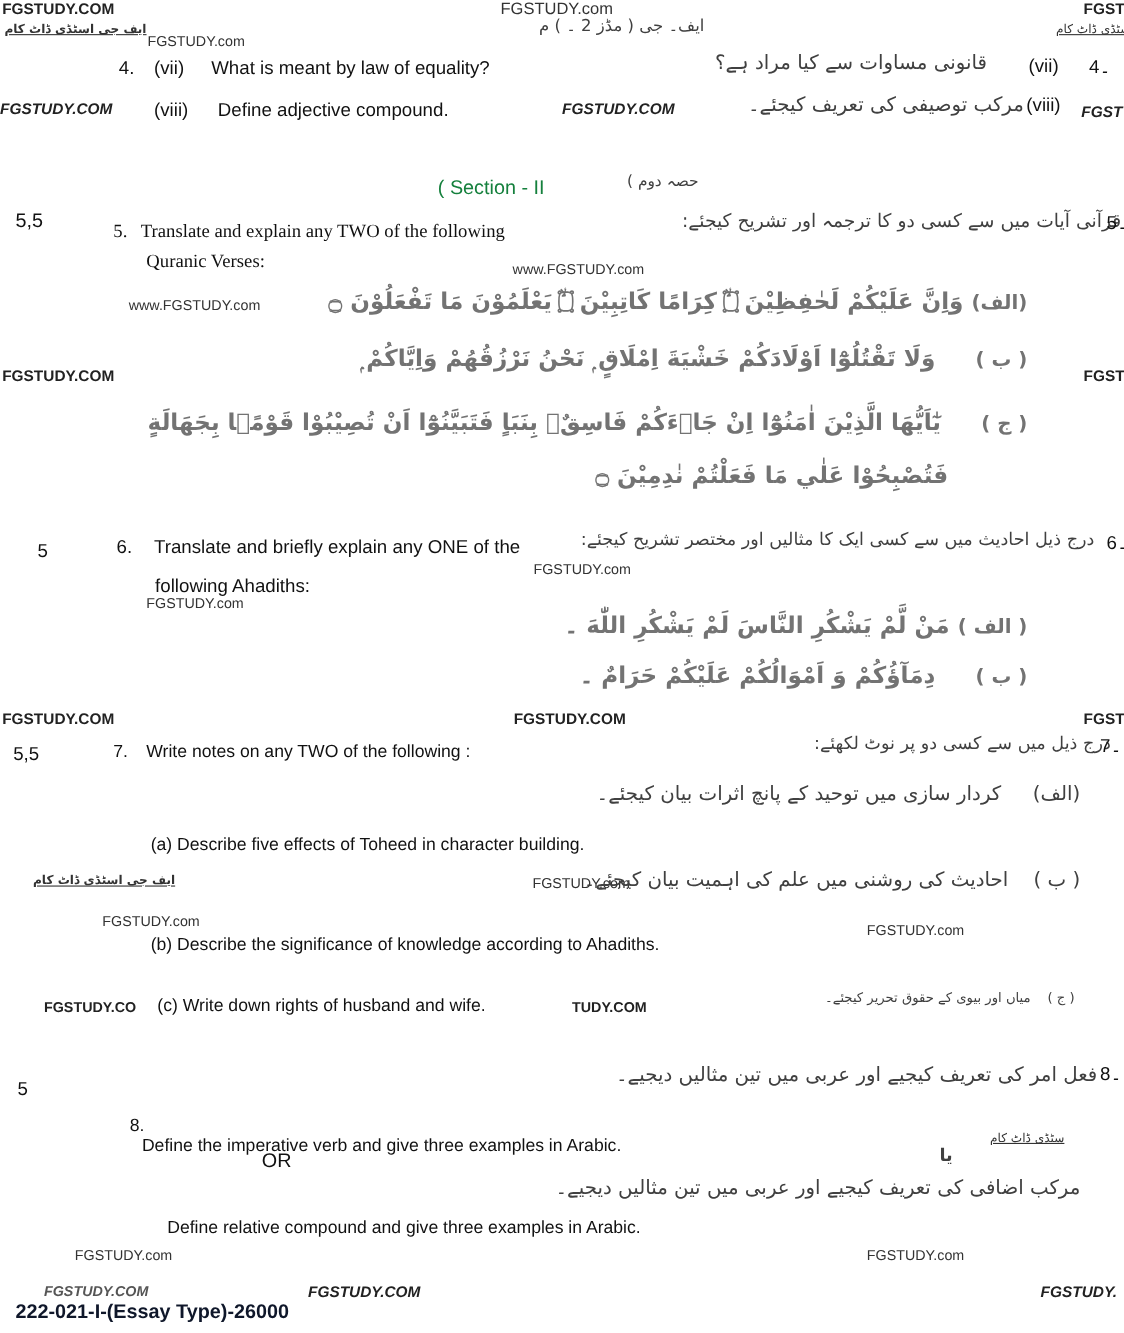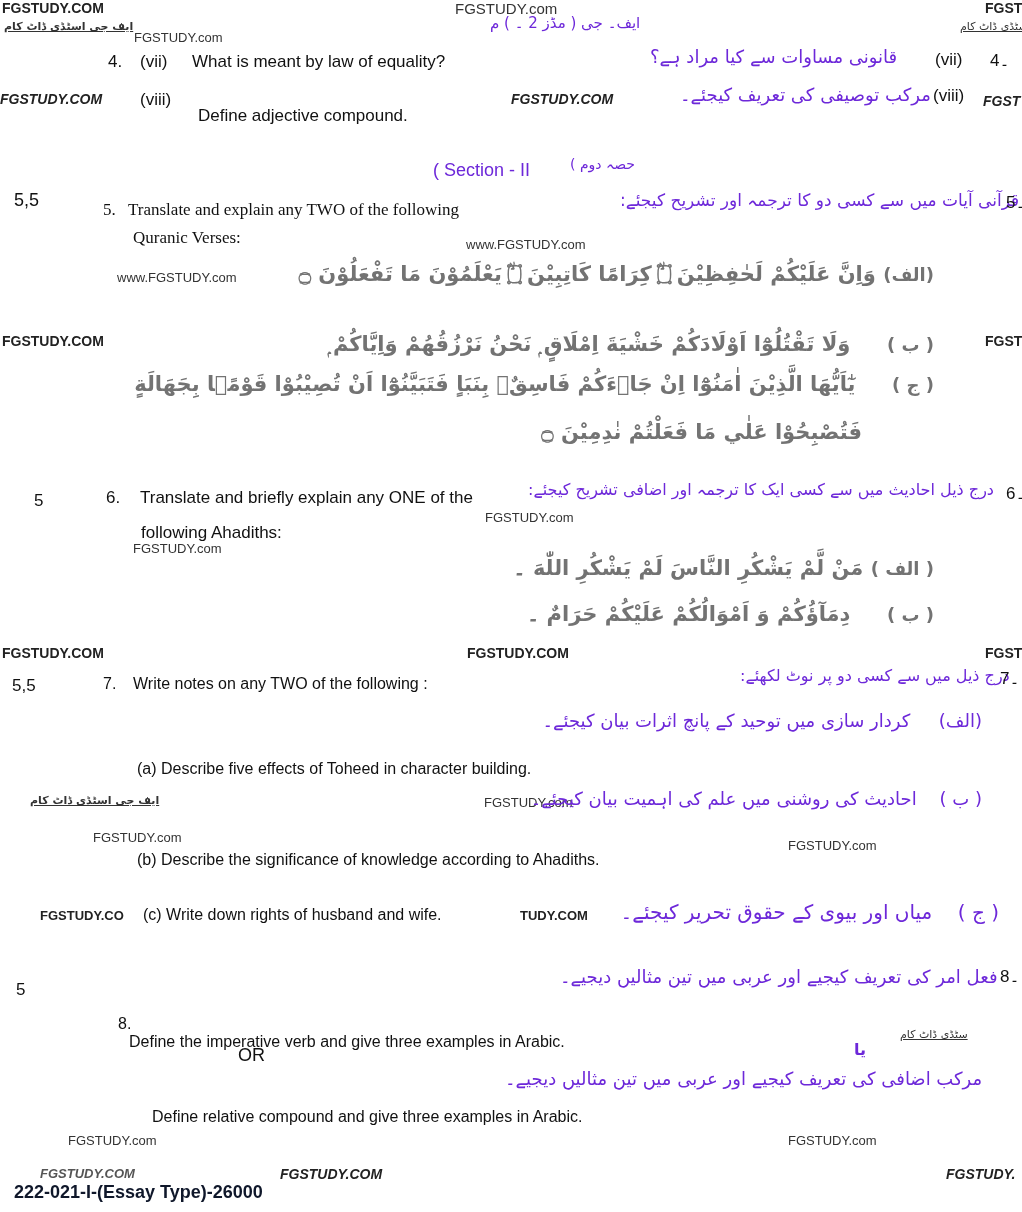--- a/index.html
+++ b/index.html
@@ -5,24 +5,24 @@
   html, body { margin: 0; padding: 0; background: #ffffff; }
   body { width: 1022px; height: 1212px; position: relative; overflow: hidden; color: #111; font-family: "Liberation Sans", sans-serif; }
   .abs { position: absolute; white-space: nowrap; }
   .wm-bold { font-family: "Liberation Sans", sans-serif; font-weight: bold; font-size: 14px; color: #222; }
   .wm-italic { font-family: "Liberation Sans", sans-serif; font-weight: bold; font-style: italic; font-size: 14px; color: #222; }
   .wm-small { font-family: "Liberation Sans", sans-serif; font-size: 13px; color: #333; }
   .wm-urdu { font-family: "DejaVu Sans", sans-serif; font-size: 10px; color: #333; direction: rtl; text-decoration: underline; }
   .en { font-family: "Liberation Sans", sans-serif; font-size: 16px; color: #111; }
   .en-serif { font-family: "Liberation Serif", serif; font-size: 17px; color: #111; }
   .num { font-family: "Liberation Sans", sans-serif; font-size: 17px; color: #111; }
-  .urdu { font-family: "DejaVu Sans", sans-serif; font-size: 17px; color: #6d28d9; direction: rtl; text-align: right; }
+  .urdu { font-family: "DejaVu Sans", sans-serif; font-size: 17px; color: #404040; direction: rtl; text-align: right; }
   .arabic { font-family: "DejaVu Sans", sans-serif; font-size: 21px; font-weight: bold; color: #737373; direction: rtl; text-align: right; }
   .marker { font-family: "DejaVu Sans", sans-serif; font-size: 18px; font-weight: bold; }
-  .section-title { font-family: "Liberation Sans", sans-serif; font-size: 18px; color: #6d28d9; margin-left: 35px; }
+  .section-title { font-family: "Liberation Sans", sans-serif; font-size: 18px; color: #15803d; }
   .footer-code { font-family: "Liberation Sans", sans-serif; font-weight: bold; font-size: 18px; color: #0f172a; }
 </style>
 </head>
 <body>
 
 <div class="abs wm-bold" style="left:2px;top:0px;">FGSTUDY.COM</div>
 <div class="abs wm-small" style="left:455px;top:0px;font-size:15px;">FGSTUDY.com</div>
 <div class="abs wm-bold" style="left:985px;top:0px;">FGST</div>
 <div class="abs wm-urdu" style="left:4px;top:20px;font-size:11px;font-weight:bold;">ایف جی اسٹڈی ڈاٹ کام</div>
 <div class="abs wm-small" style="left:134px;top:30px;">FGSTUDY.com</div>
@@ -31,21 +31,21 @@
 
 <div class="abs en" style="left:108px;top:52px;font-size:17px;">4.</div>
 <div class="abs en" style="left:140px;top:52px;font-size:17px;">(vii)</div>
 <div class="abs en" style="left:192px;top:52px;font-size:17px;">What is meant by law of equality?</div>
 <div class="abs urdu" style="left:650px;top:46px;font-size:18px;">قانونی مساوات سے کیا مراد ہے؟</div>
 <div class="abs en" style="left:935px;top:50px;font-size:17px;">(vii)</div>
 <div class="abs en" style="left:990px;top:50px;font-size:17px;">4۔</div>
 
 <div class="abs wm-italic" style="left:0px;top:91px;">FGSTUDY.COM</div>
 <div class="abs en" style="left:140px;top:90px;font-size:17px;">(viii)</div>
-<div class="abs en" style="left:198px;top:106px;font-size:17px;">Define adjective compound.</div>
+<div class="abs en" style="left:198px;top:90px;font-size:17px;">Define adjective compound.</div>
 <div class="abs wm-italic" style="left:511px;top:91px;">FGSTUDY.COM</div>
 <div class="abs urdu" style="left:680px;top:84px;font-size:18px;">مرکب توصیفی کی تعریف کیجئے۔</div>
 <div class="abs en" style="left:933px;top:86px;font-size:17px;">(viii)</div>
 <div class="abs wm-italic" style="left:983px;top:93px;">FGST</div>
 
 <div class="abs section-title" style="left:398px;top:160px;">( Section - II</div>
 <div class="abs urdu" style="left:570px;top:156px;font-size:14px;">حصہ دوم )</div>
 
 <div class="abs num" style="left:14px;top:190px;font-size:18px;">5,5</div>
 <div class="abs en-serif" style="left:103px;top:200px;">5.</div>
@@ -57,40 +57,40 @@
 <div class="abs wm-small" style="left:466px;top:237px;">www.FGSTUDY.com</div>
 <div class="abs wm-small" style="left:117px;top:270px;">www.FGSTUDY.com</div>
 
 <div class="abs arabic" style="right:88px;top:262px;width:620px;">
   <span class="marker">(الف)</span>
   <span>وَاِنَّ عَلَيْكُمْ لَحٰفِظِيْنَ ۝ۙ كِرَامًا كَاتِبِيْنَ ۝ۙ يَعْلَمُوْنَ مَا تَفْعَلُوْنَ ۝</span>
 </div>
 
 <div class="abs wm-bold" style="left:2px;top:333px;">FGSTUDY.COM</div>
 <div class="abs wm-bold" style="left:985px;top:333px;">FGST</div>
-<div class="abs arabic" style="right:88px;top:314px;width:600px;margin-top:18px;">
+<div class="abs arabic" style="right:88px;top:314px;width:600px;">
   <span class="marker">( ب )</span>
   &nbsp;&nbsp;&nbsp;
   <span>وَلَا تَقْتُلُوْٓا اَوْلَادَكُمْ خَشْيَةَ اِمْلَاقٍ ۭ نَحْنُ نَرْزُقُهُمْ وَاِيَّاكُمْ ۭ</span>
 </div>
 
 <div class="abs arabic" style="right:88px;top:372px;width:800px;">
   <span class="marker">( ج )</span>
   &nbsp;&nbsp;&nbsp;
   <span>يٰٓاَيُّهَا الَّذِيْنَ اٰمَنُوْٓا اِنْ جَاۗءَكُمْ فَاسِقٌۢ بِنَبَاٍ فَتَبَيَّنُوْٓا اَنْ تُصِيْبُوْا قَوْمًۢا بِجَهَالَةٍ</span>
 </div>
 <div class="abs arabic" style="right:160px;top:420px;width:500px;">فَتُصْبِحُوْا عَلٰي مَا فَعَلْتُمْ نٰدِمِيْنَ ۝</div>
 
 <div class="abs num" style="left:34px;top:491px;">5</div>
 <div class="abs en" style="left:106px;top:488px;font-size:17px;">6.</div>
 <div class="abs en" style="left:140px;top:488px;font-size:17px;">Translate and briefly explain any ONE of the</div>
 <div class="abs en" style="left:141px;top:523px;font-size:17px;">following Ahadiths:</div>
 <div class="abs wm-small" style="left:485px;top:510px;">FGSTUDY.com</div>
 <div class="abs wm-small" style="left:133px;top:541px;">FGSTUDY.com</div>
-<div class="abs urdu" style="left:528px;top:480px;font-size:16px;">درج ذیل احادیث میں سے کسی ایک کا ترجمہ اور اضافی تشریح کیجئے:</div>
+<div class="abs urdu" style="left:528px;top:480px;font-size:16px;">درج ذیل احادیث میں سے کسی ایک کا مثالیں اور مختصر تشریح کیجئے:</div>
 <div class="abs num" style="left:1006px;top:483px;">6۔</div>
 
 <div class="abs arabic" style="right:88px;top:556px;width:400px;text-align:right;">
   <span class="marker">( الف )</span>
   <span>مَنْ لَّمْ يَشْكُرِ النَّاسَ لَمْ يَشْكُرِ اللّٰهَ ۔</span>
 </div>
 <div class="abs arabic" style="right:88px;top:602px;width:400px;">
   <span class="marker">( ب )</span>
   &nbsp;&nbsp;&nbsp;
   <span>دِمَآؤُكُمْ وَ اَمْوَالُكُمْ عَلَيْكُمْ حَرَامٌ ۔</span>
@@ -129,21 +129,21 @@
   <span>(b)</span>
   <span>Describe the significance of knowledge according to Ahadiths.</span>
 </div>
 
 <div class="abs wm-bold" style="left:40px;top:908px;font-size:13px;">FGSTUDY.CO</div>
 <div class="abs en" style="left:143px;top:906px;">
   <span>(c)</span>
   <span>Write down rights of husband and wife.</span>
 </div>
 <div class="abs wm-bold" style="left:520px;top:908px;font-size:13px;">TUDY.COM</div>
-<div class="abs urdu" style="right:23px;top:900px;font-size:20px;">
+<div class="abs urdu" style="right:45px;top:900px;font-size:12px;">
   <span>( ج )</span>
   &nbsp;&nbsp;
   <span>میاں اور بیوی کے حقوق تحریر کیجئے۔</span>
 </div>
 <div class="abs wm-bold" style="left:986px;top:955px;font-size:14px;margin-left:36px;">UDY.</div>
 
 <div class="abs num" style="left:16px;top:980px;">5</div>
 <div class="abs urdu" style="left:560px;top:966px;font-size:18px;">فعل امر کی تعریف کیجیے اور عربی میں تین مثالیں دیجیے۔</div>
 <div class="abs num" style="left:1000px;top:966px;">8۔</div>
 

